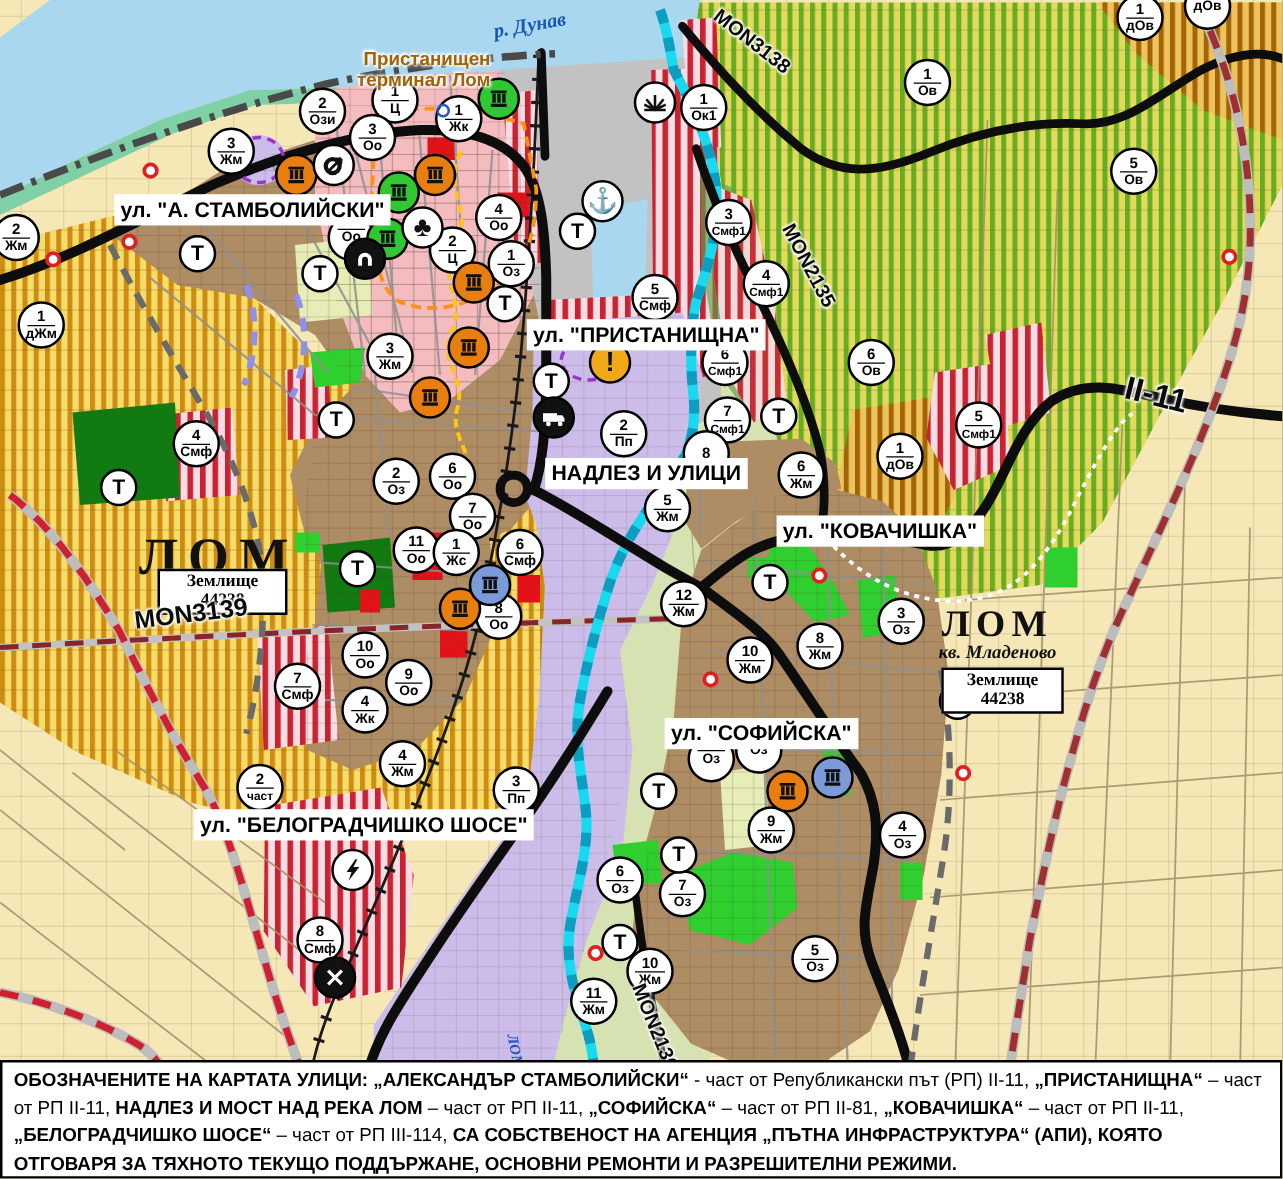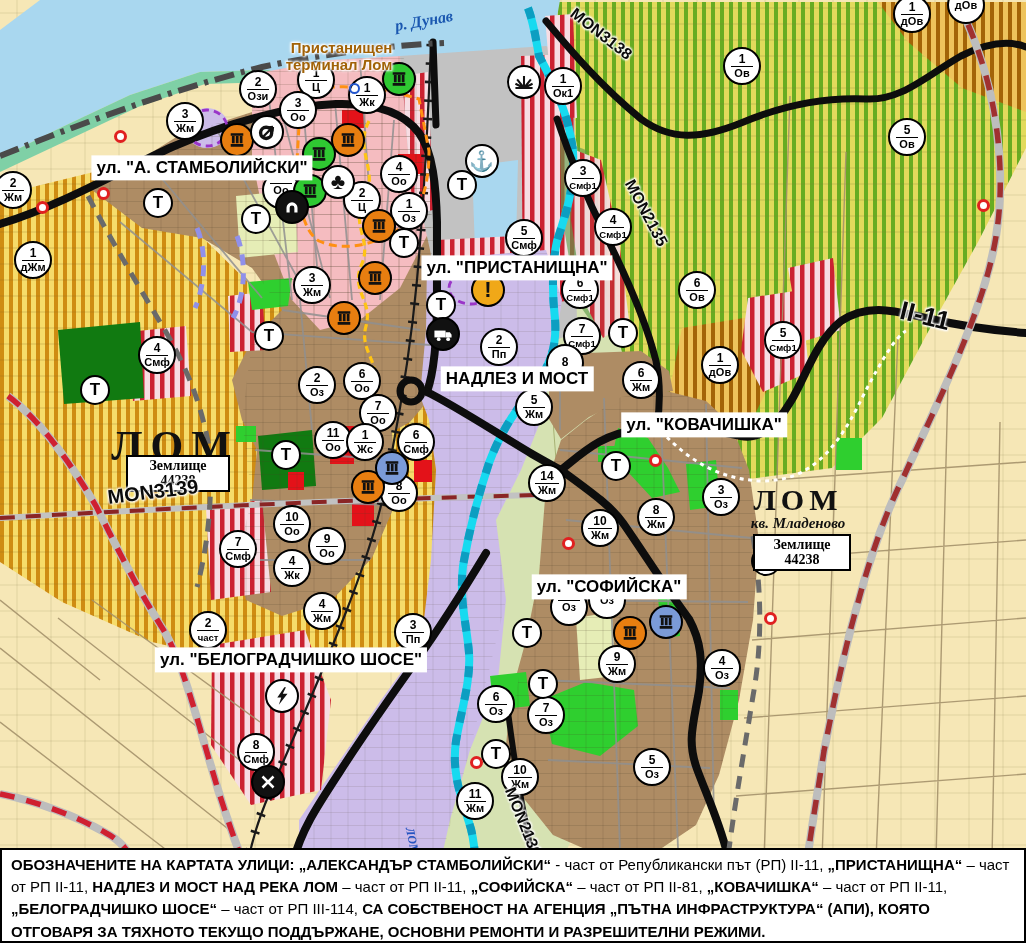--- a/index.html
+++ b/index.html
@@ -382,21 +382,21 @@
       </div>
       <div class="zm" style="left: 515px; top: 388px;">
         <div class="zm-n">5</div>
         <div class="zm-c">Жм</div>
       </div>
       <div class="zm" style="left: 622px; top: 361px;">
         <div class="zm-n">6</div>
         <div class="zm-c">Жм</div>
       </div>
       <div class="zm" style="left: 528px; top: 464px;">
-        <div class="zm-n">14</div>
+        <div class="zm-n">12</div>
         <div class="zm-c">Жм</div>
       </div>
       <div class="zm" style="left: 581px; top: 509px;">
         <div class="zm-n">10</div>
         <div class="zm-c">Жм</div>
       </div>
       <div class="zm" style="left: 637px; top: 498px;">
         <div class="zm-n">8</div>
         <div class="zm-c">Жм</div>
       </div>
@@ -600,20 +600,20 @@
   <div class="layer" id="roadlabels">
       <div class="road-label" style="left: 601px; top: 34px; font-size: 16px; transform: translate(-50%, -50%) rotate(38deg);">MON3138</div>
       <div class="road-label" style="left: 646px; top: 213px; font-size: 16px; transform: translate(-50%, -50%) rotate(62deg);">MON2135</div>
       <div class="road-label" style="left: 925px; top: 316px; font-size: 26px; transform: translate(-50%, -50%) rotate(14deg);">II-11</div>
       <div class="road-label" style="left: 153px; top: 492px; font-size: 20px; transform: translate(-50%, -50%) rotate(-7deg);">MON3139</div>
       <div class="road-label" style="left: 523px; top: 822px; font-size: 16px; transform: translate(-50%, -50%) rotate(68deg);">MON2136</div>
     </div>
   <div class="layer" id="streetlabels">
       <div class="street-label" style="left: 202px; top: 168px;">ул. "А. СТАМБОЛИЙСКИ"</div>
       <div class="street-label" style="left: 517px; top: 268px;">ул. "ПРИСТАНИЩНА"</div>
-      <div class="street-label" style="left: 517px; top: 379px;">НАДЛЕЗ И МОСТ</div>
+      <div class="street-label" style="left: 517px; top: 379px;">НАДЛЕЗ И УЛИЦИ</div>
       <div class="street-label" style="left: 704px; top: 425px;">ул. "КОВАЧИШКА"</div>
       <div class="street-label" style="left: 609px; top: 587px;">ул. "СОФИЙСКА"</div>
       <div class="street-label" style="left: 291px; top: 660px;">ул. "БЕЛОГРАДЧИШКО ШОСЕ"</div>
     </div>
 
   <div class="footer" id="footer"><b>ОБОЗНАЧЕНИТЕ НА КАРТАТА УЛИЦИ: </b><b>„АЛЕКСАНДЪР СТАМБОЛИЙСКИ“</b><span> - част от Републикански път (РП) II-11, </span><b>„ПРИСТАНИЩНА“</b><span> – част от РП II-11, </span><b>НАДЛЕЗ И МОСТ НАД РЕКА ЛОМ</b><span> – част от РП II-11, </span><b>„СОФИЙСКА“</b><span> – част от РП II-81, </span><b>„КОВАЧИШКА“</b><span> – част от РП II-11, </span><b>„БЕЛОГРАДЧИШКО ШОСЕ“</b><span> – част от РП III-114, </span><b>СА СОБСТВЕНОСТ НА АГЕНЦИЯ „ПЪТНА ИНФРАСТРУКТУРА“ (АПИ), КОЯТО ОТГОВАРЯ ЗА ТЯХНОТО ТЕКУЩО ПОДДЪРЖАНЕ, ОСНОВНИ РЕМОНТИ И РАЗРЕШИТЕЛНИ РЕЖИМИ.</b></div>
 </div>
 
 </body></html>

